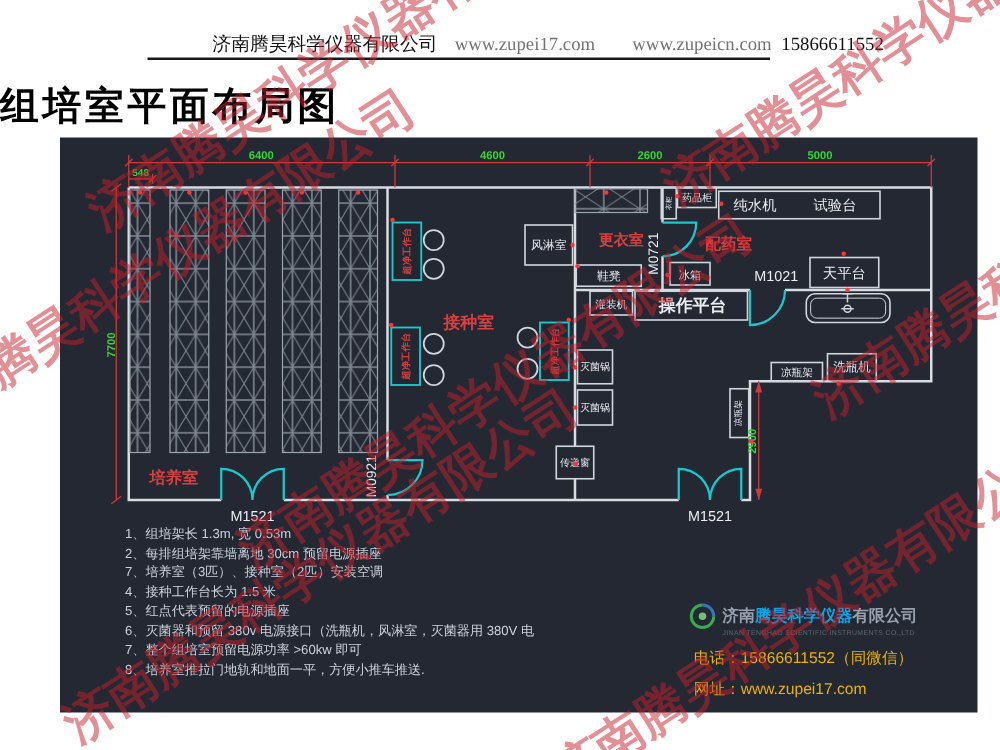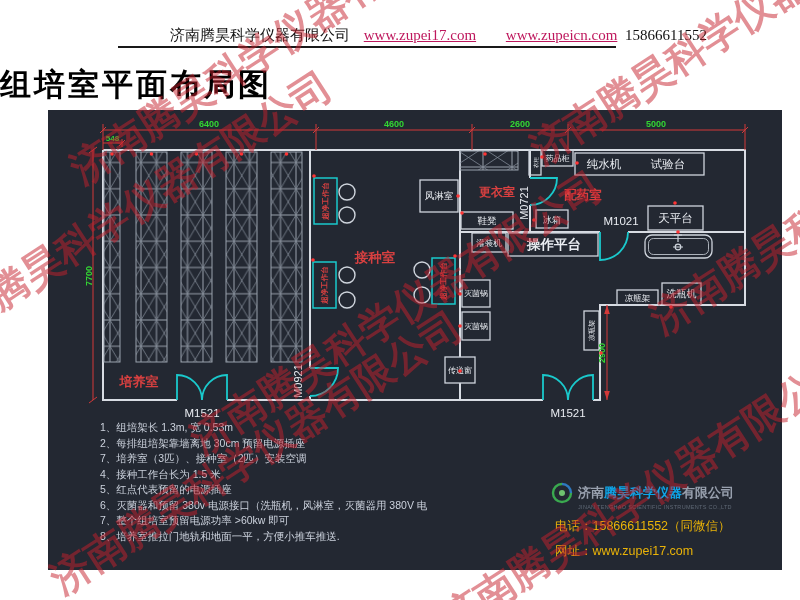--- a/index.html
+++ b/index.html
@@ -1,21 +1,21 @@
 <!DOCTYPE html>
 <html><head>
 <meta charset="utf-8">
 <style>
   html,body{margin:0;padding:0;}
   body{width:800px;height:600px;position:relative;overflow:hidden;background:#fff;
        font-family:"Liberation Sans",sans-serif;}
   .header{position:absolute;top:26px;left:170px;font-family:"Liberation Serif",serif;
           font-size:15px;color:#111;white-space:nowrap;}
   .header .co{margin-right:10px;}
-  .header .url{color:#be185d;text-decoration:underline;margin-right:26px;}
+  .header .url{color:#737373;margin-right:26px;}
   .header .url2{margin-right:4px;}
   .header-rule{position:absolute;top:46px;left:118px;width:498px;height:2px;background:#191919;}
   .title{position:absolute;top:64px;left:0;width:100%;
          font-family:"Liberation Serif",serif;font-size:31px;font-weight:bold;color:#000;
          letter-spacing:3px;}
   .panel{position:absolute;left:48px;top:110px;width:734px;height:460px;background:#232832;}
   .plan-svg{position:absolute;left:0;top:0;}
   .notes{position:absolute;left:52px;top:310px;color:#ccd2dd;font-size:10.5px;line-height:15.5px;}
   .notes div{white-space:nowrap;}
   .footer{position:absolute;left:503px;top:372px;width:228px;color:#8d95a4;}

